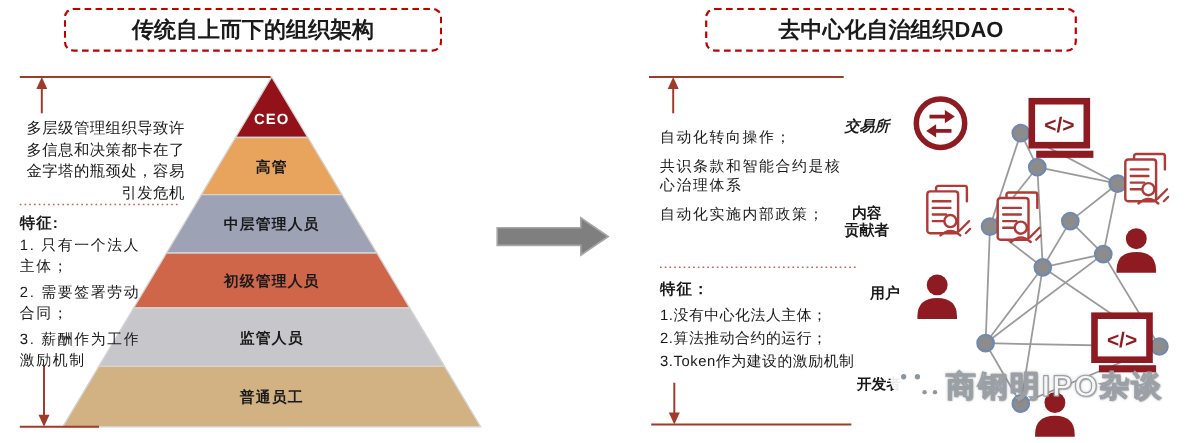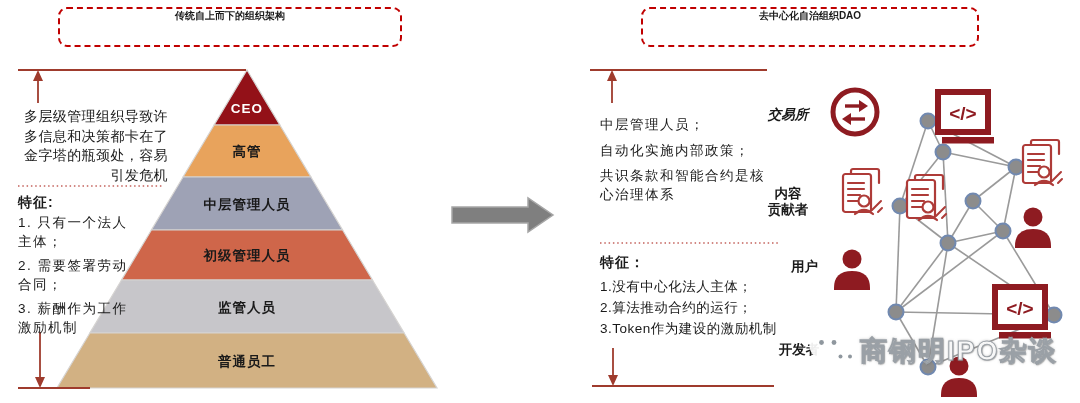--- a/index.html
+++ b/index.html
@@ -1,20 +1,20 @@
 <!DOCTYPE html>
 <html><head>
 <meta charset="utf-8">
 <style>
   html,body{margin:0;padding:0;background:#fff;}
   body{font-family:"Liberation Sans","DejaVu Sans",sans-serif;color:#1a1a1a;}
   .canvas{position:relative;width:1080px;height:403px;background:#fff;overflow:hidden;}
   .layer-svg{position:absolute;left:0;top:0;z-index:1;}
   .title-box{position:absolute;top:7px;height:36px;border:2px dashed #C00000;border-radius:9px;
-    display:flex;justify-content:center;font-size:10px;font-weight:bold;z-index:2;background:#fff0;}
+    display:flex;align-items:center;justify-content:center;font-size:20px;font-weight:bold;z-index:2;background:#fff0;}
   .title-box.left{left:58px;width:340px;}
   .title-box.right{left:641px;width:334px;}
   .txt{position:absolute;z-index:2;}
   .note{left:18px;top:107px;width:150px;font-size:14px;line-height:19.5px;letter-spacing:.4px;text-align:right;}
   .feat-head-l{left:18px;top:194px;font-size:14px;font-weight:bold;letter-spacing:1px;}
   .feat-list-l{left:18px;top:213px;width:112px;font-size:13.5px;line-height:19px;letter-spacing:1.5px;}
   .feat-list-l .it{margin-bottom:5px;}
   .notes-r{left:600px;top:116px;width:168px;font-size:13.5px;line-height:18.5px;letter-spacing:1.5px;}
   .notes-r .it{margin-bottom:7px;}
   .feat-head-r{left:600px;top:254px;font-size:14px;font-weight:bold;letter-spacing:1px;}
@@ -153,23 +153,23 @@
 
   <div class="txt note">多层级管理组织导致许多信息和决策都卡在了金字塔的瓶颈处，容易引发危机</div>
   <div class="txt feat-head-l">特征:</div>
   <div class="txt feat-list-l">
     <div class="it">1. 只有一个法人主体；</div>
     <div class="it">2. 需要签署劳动合同；</div>
     <div class="it">3. 薪酬作为工作激励机制</div>
   </div>
 
   <div class="txt notes-r">
-    <div class="it">中层管理人员；</div>
+    <div class="it">自动化转向操作；</div>
+    <div class="it">共识条款和智能合约是核心治理体系</div>
     <div class="it">自动化实施内部政策；</div>
-    <div class="it">共识条款和智能合约是核心治理体系</div>
   </div>
   <div class="txt feat-head-r">特征：</div>
   <div class="txt feat-list-r">
     <div class="it">1.没有中心化法人主体；</div>
     <div class="it">2.算法推动合约的运行；</div>
     <div class="it">3.Token作为建设的激励机制</div>
   </div>
 
   <div class="role exchange">交易所</div>
   <div class="role contributor">内容

